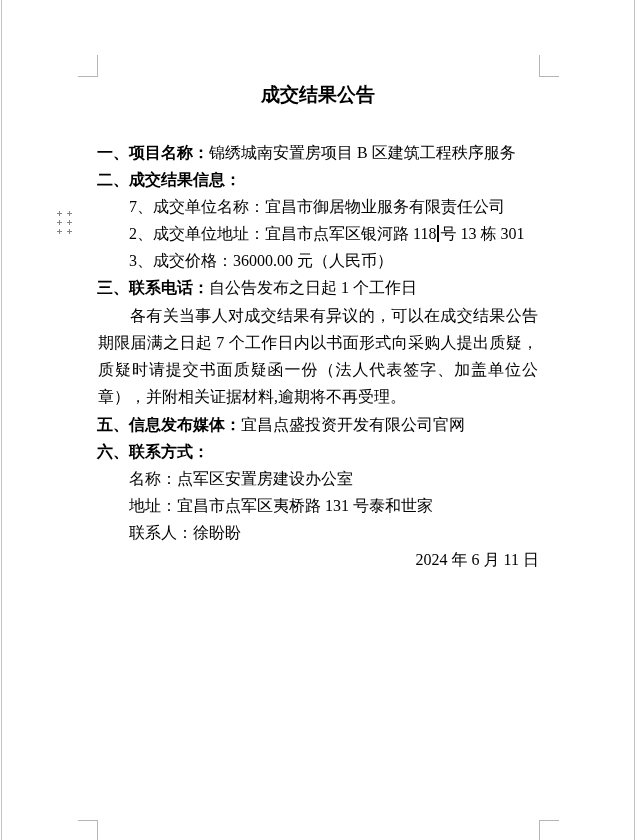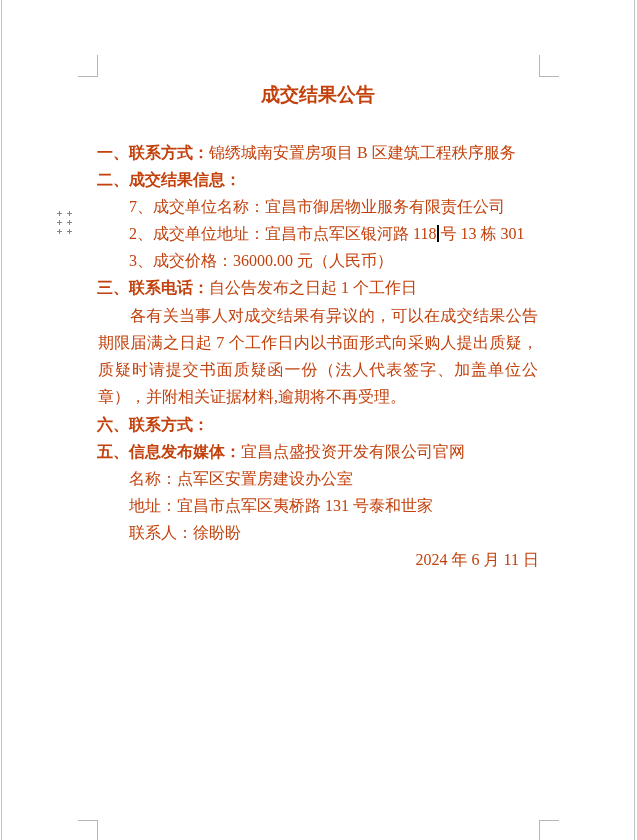--- a/index.html
+++ b/index.html
@@ -28,21 +28,21 @@
   }
   .drag-handle i{
     display:block;width:5px;height:5px;
     background:
       linear-gradient(#858585,#858585) 50% 50%/5px 1px no-repeat,
       linear-gradient(#858585,#858585) 50% 50%/1px 5px no-repeat;
   }
 
   .content{
     position:absolute;left:97px;top:78px;width:442px;
-    font-size:16px;line-height:27px;color:#c2410c;
+    font-size:16px;line-height:27px;color:#000000;
   }
   .doc-title{
     font-family:"Liberation Sans","DejaVu Sans",sans-serif;
     font-weight:bold;font-size:19px;line-height:27px;
     text-align:center;margin:3px 0 0 0;
   }
   .spacer{height:31px;}
   p.line{margin:0;}
   .sub{padding-left:32px;}
   .para{margin:1px;text-indent:32px;text-align:justify;}
@@ -73,38 +73,38 @@
       <i></i>
       <i></i>
       <i></i>
   </div>
 
   <div class="content">
 
     <h1 class="doc-title">成交结果公告</h1>
     <div class="spacer"></div>
 
-    <p class="line"><span class="blabel">一、联系方式：</span><span>锦绣城南安置房项目 B 区建筑工程秩序服务</span></p>
+    <p class="line"><span class="blabel">一、项目名称：</span><span>锦绣城南安置房项目 B 区建筑工程秩序服务</span></p>
 
     <p class="line"><span class="blabel">二、成交结果信息：</span></p>
 
     <p class="line sub"><span>7、成交单位名称：</span><span>宜昌市御居物业服务有限责任公司</span></p>
 
     <p class="line sub"><span>2、成交单位地址：</span><span>宜昌市点军区银河路 118</span><span class="caret"></span><span>号 13 栋 301</span></p>
 
     <p class="line sub"><span>3、成交价格：</span><span>36000.00 元（人民币）</span></p>
 
     <p class="line"><span class="blabel">三、联系电话：</span><span>自公告发布之日起 1 个工作日</span></p>
 
 
     <p class="para">各有关当事人对成交结果有异议的，可以在成交结果公告期限届满之日起 7 个工作日内以书面形式向采购人提出质疑，质疑时请提交书面质疑函一份（法人代表签字、加盖单位公章），并附相关证据材料,逾期将不再受理。</p>
 
+    <p class="line"><span class="blabel">五、信息发布媒体：</span><span>宜昌点盛投资开发有限公司官网</span></p>
+
     <p class="line"><span class="blabel">六、联系方式：</span></p>
-
-    <p class="line"><span class="blabel">五、信息发布媒体：</span><span>宜昌点盛投资开发有限公司官网</span></p>
 
     <p class="line sub">名称：点军区安置房建设办公室</p>
     <p class="line sub">地址：宜昌市点军区夷桥路 131 号泰和世家</p>
     <p class="line sub">联系人：徐盼盼</p>
 
     <p class="line date-line">2024 年 6 月 11 日</p>
 
   </div>
 </div>
 

